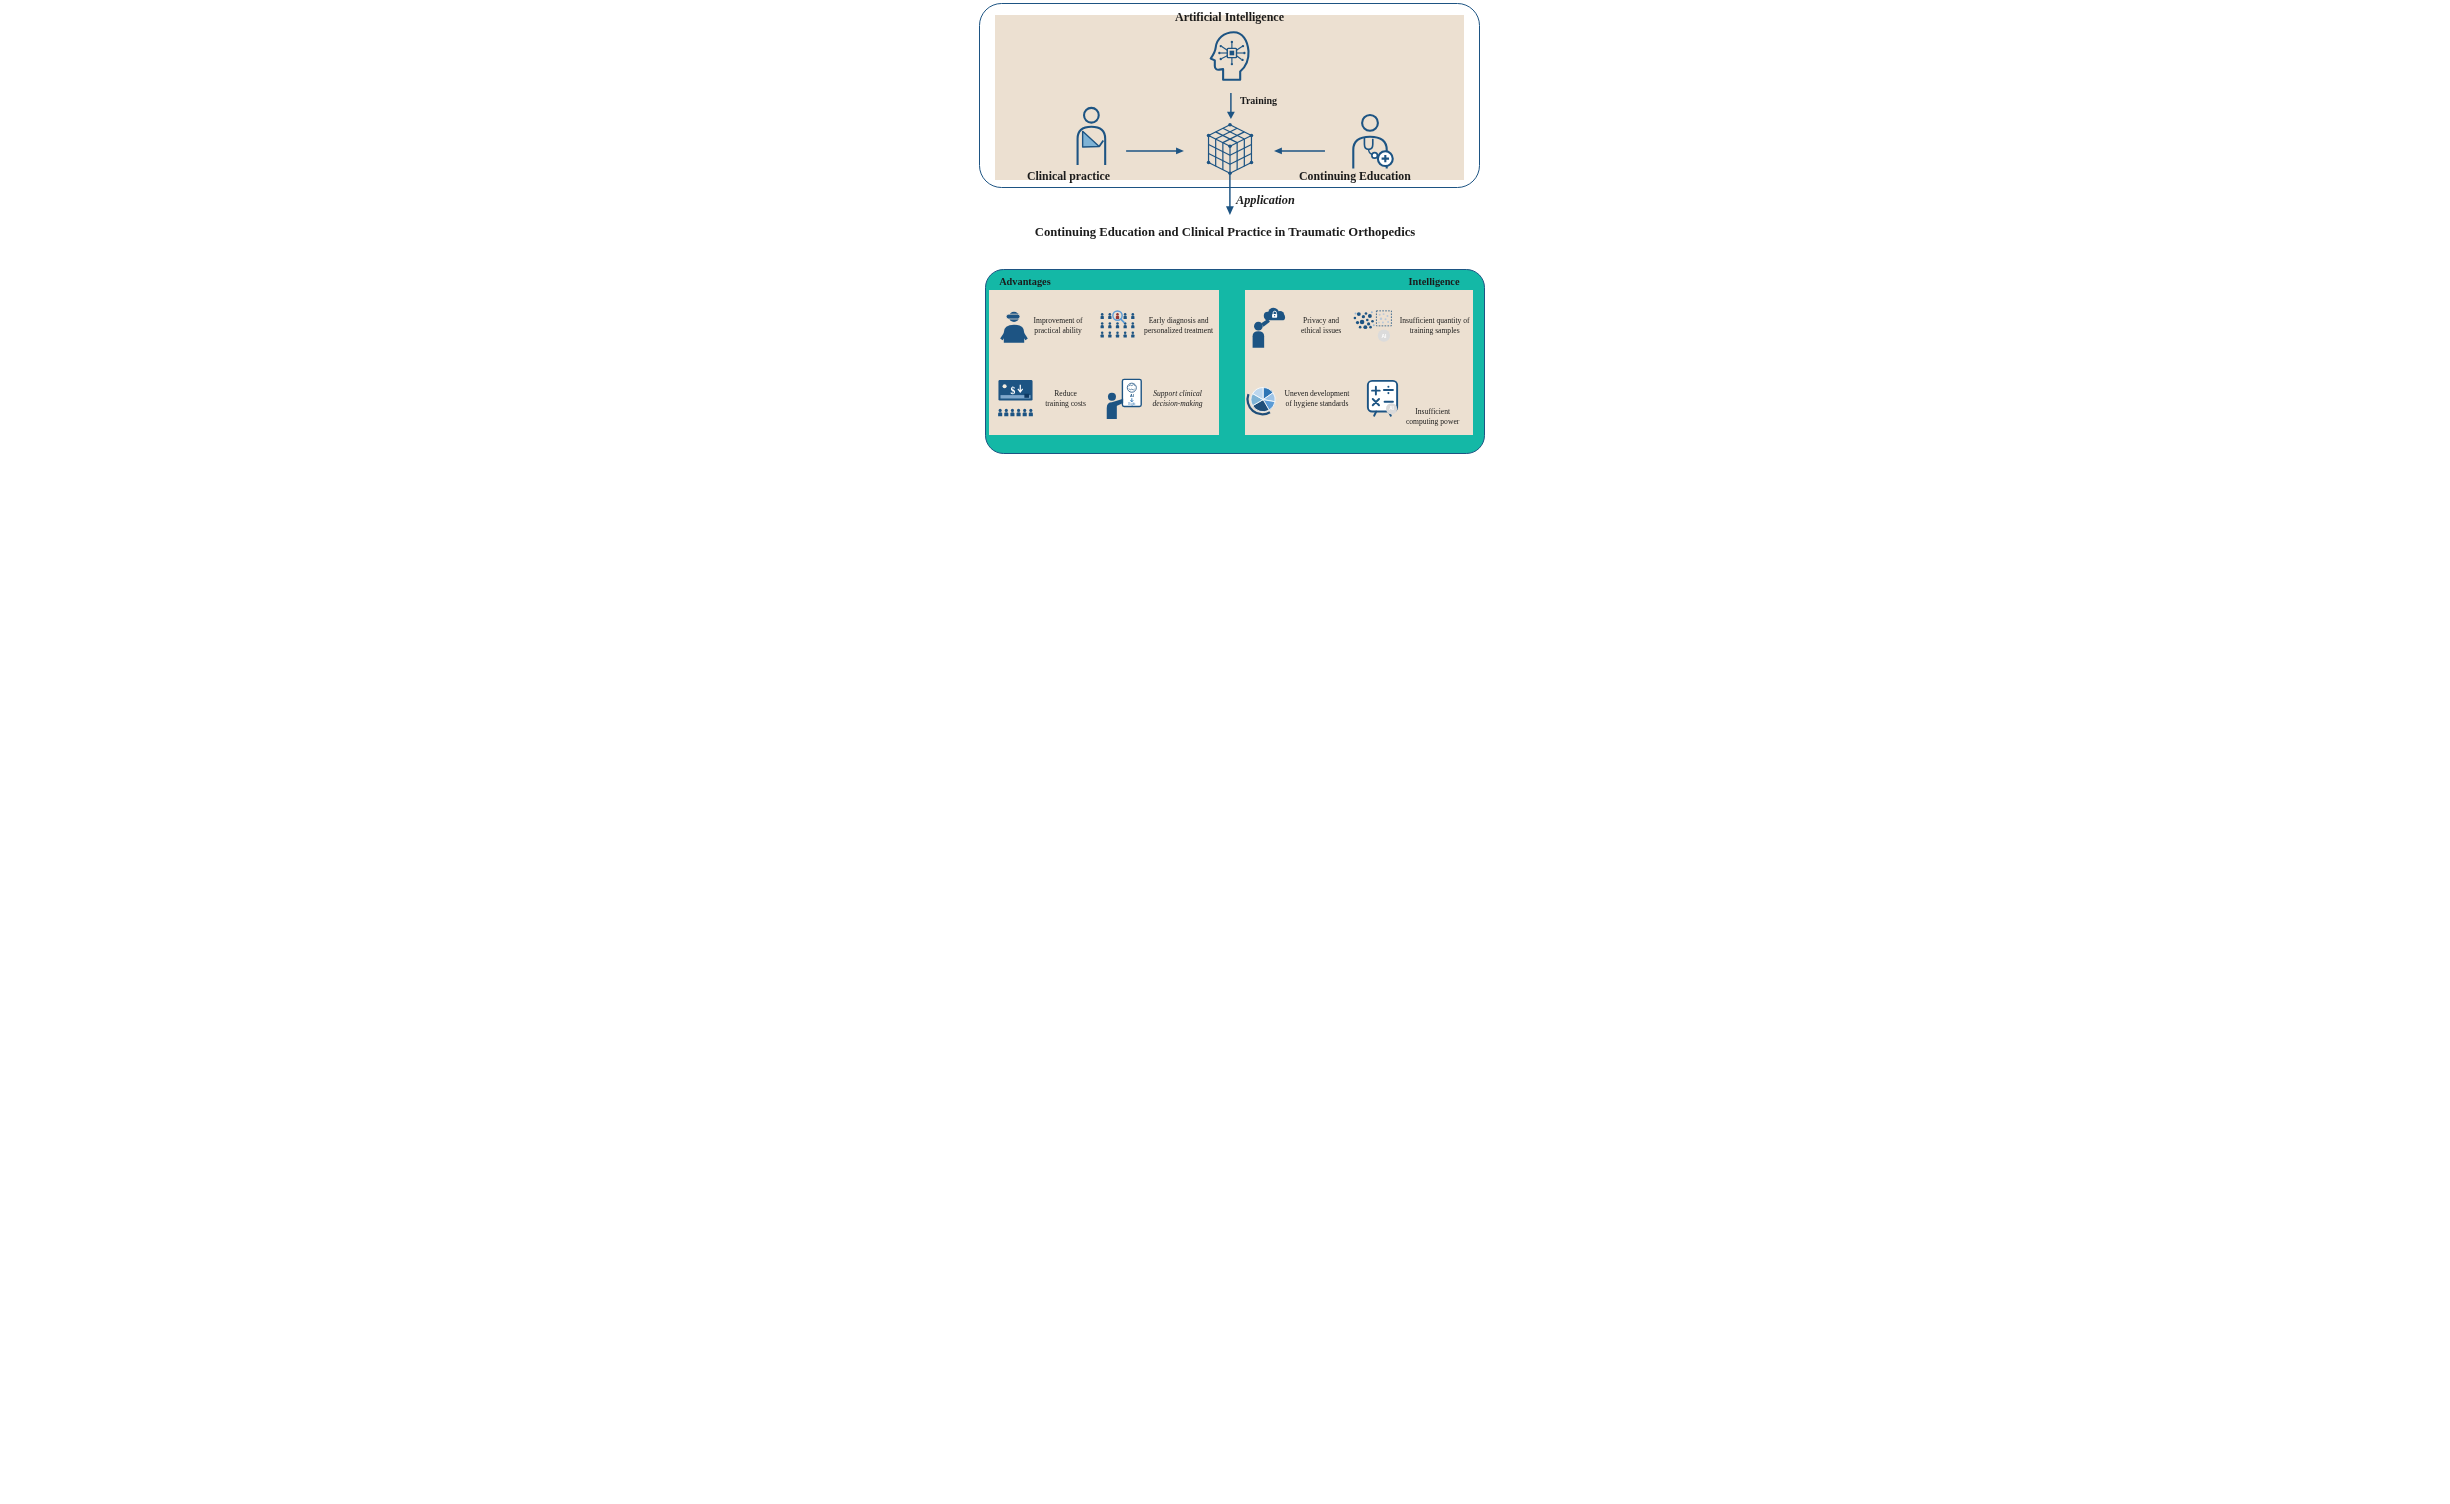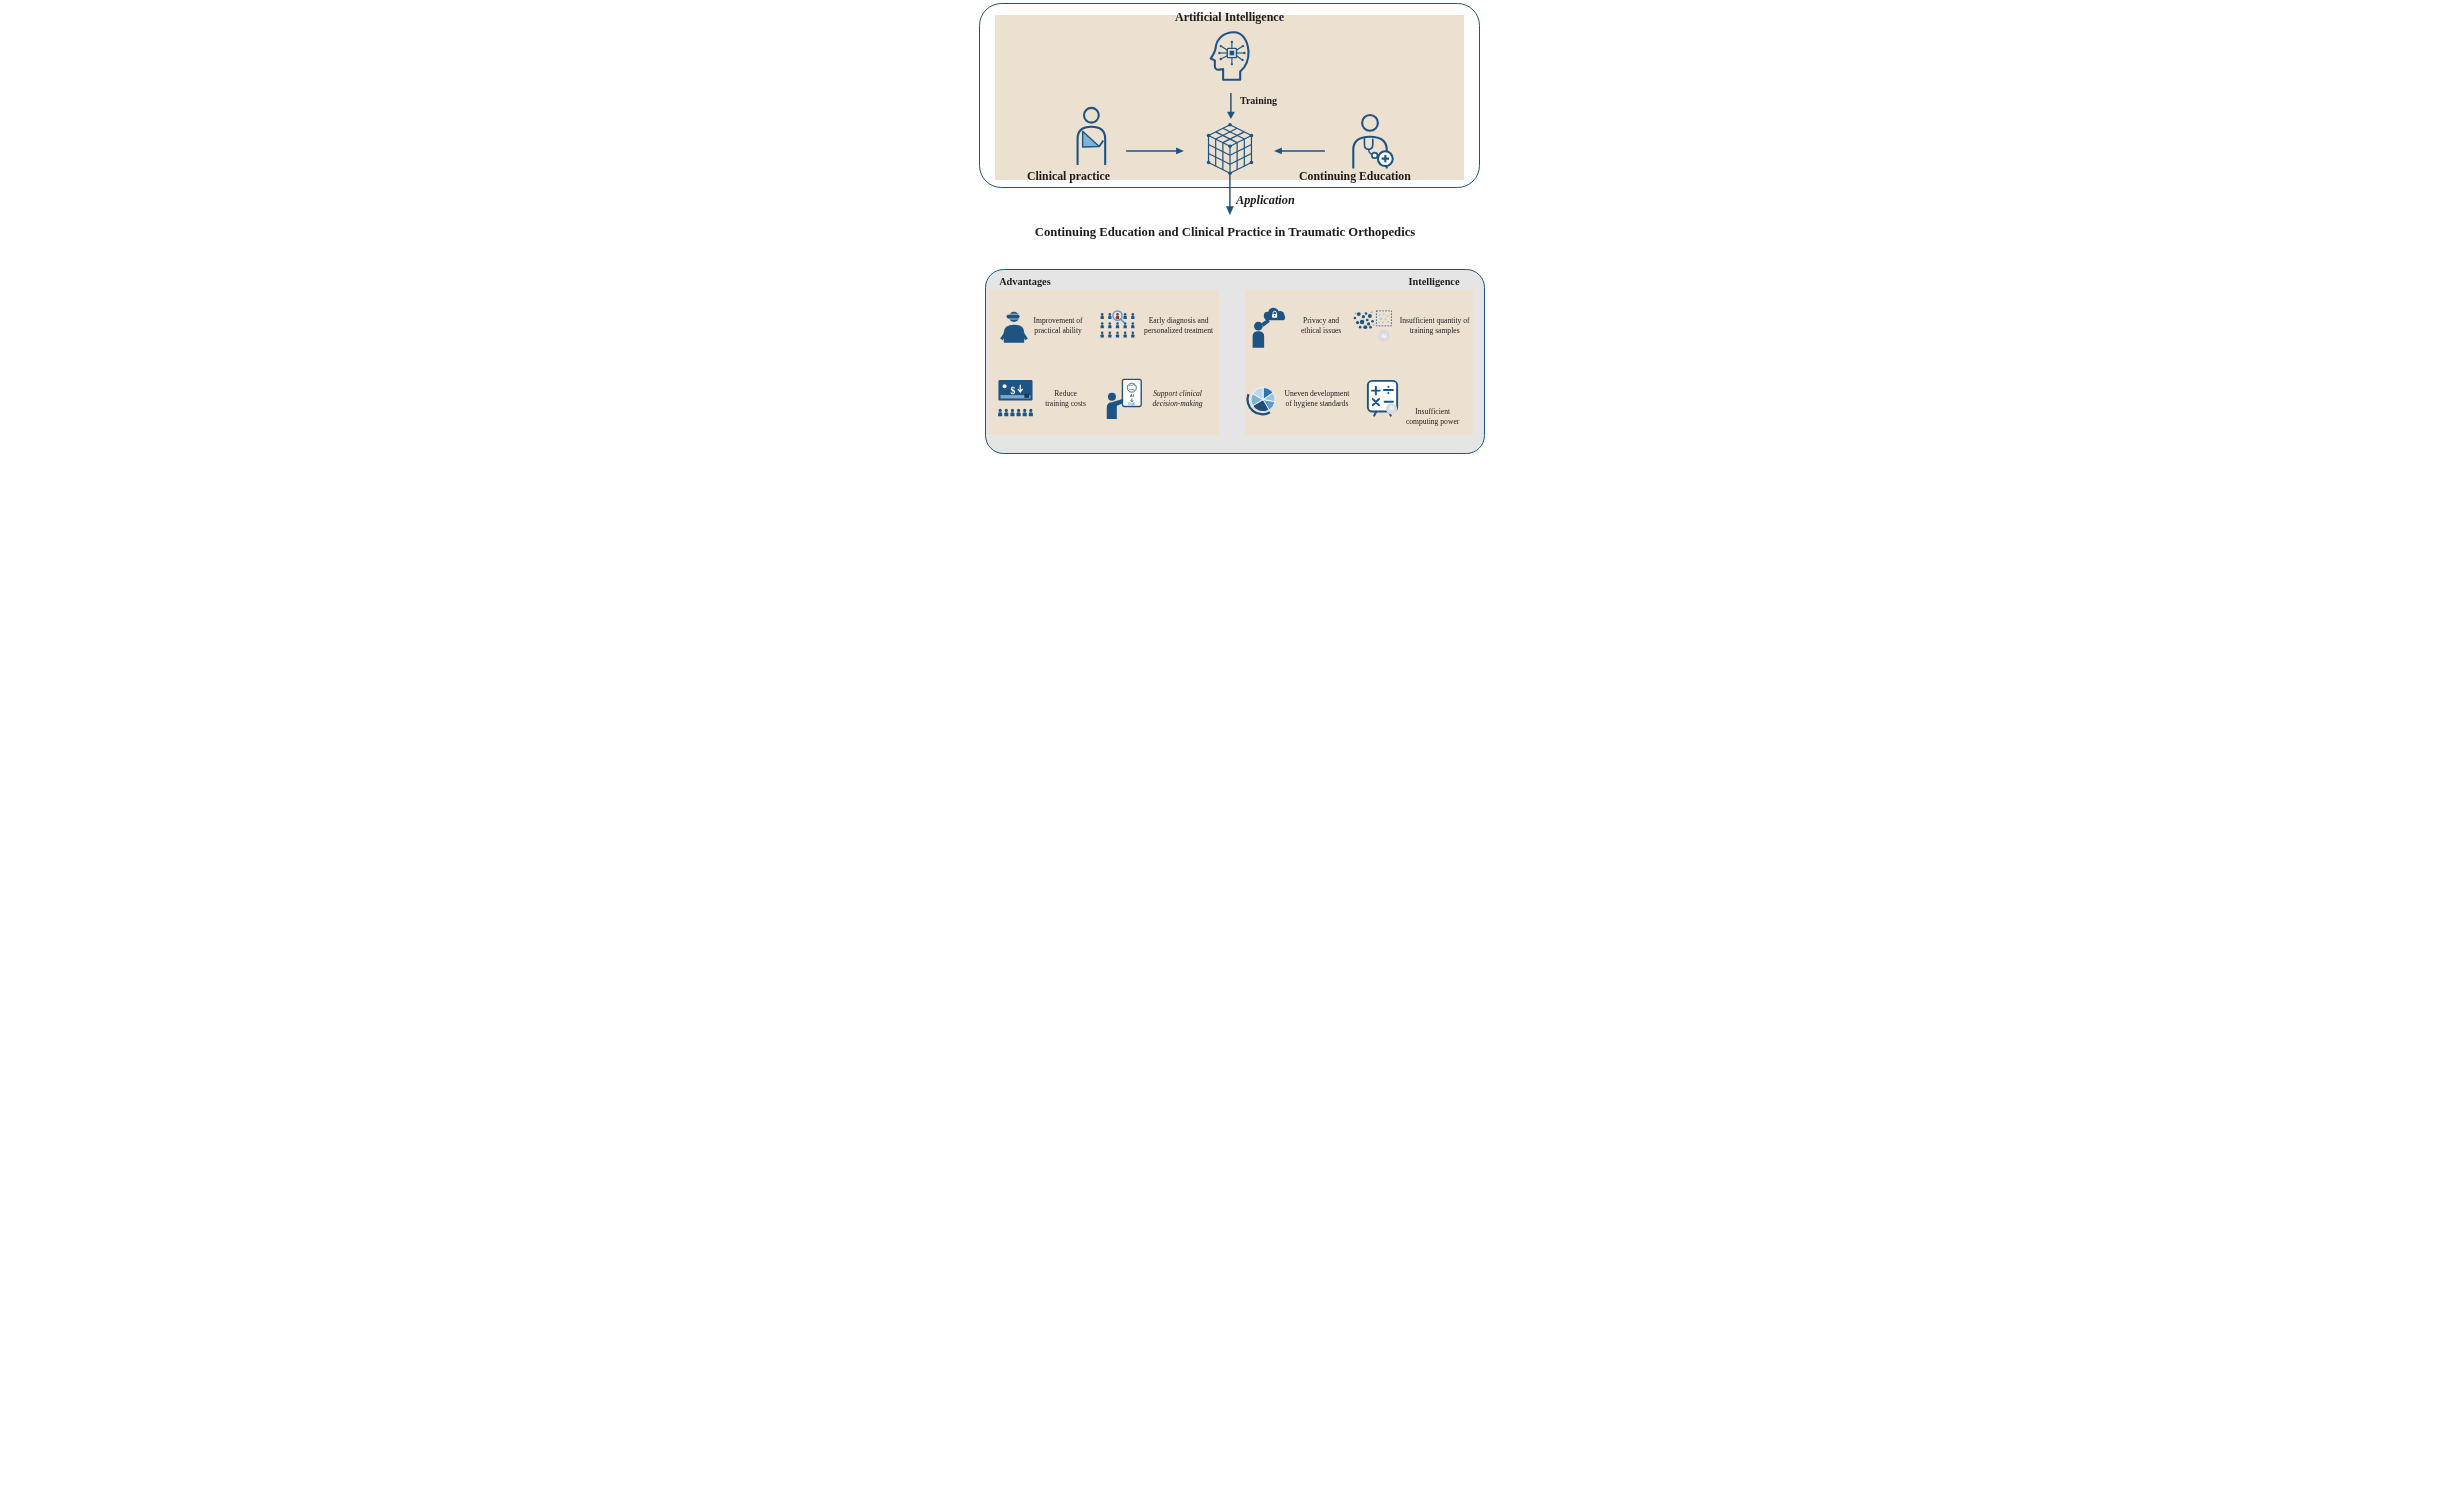--- a/index.html
+++ b/index.html
@@ -16,21 +16,21 @@
   .flow-label { font-weight:bold; font-size:10px; }
   .node-label { font-weight:bold; font-size:11.8px; text-align:left; }
 
   
   .app-label { position:absolute; left:390px; top:193px; font-weight:bold; font-size:12.3px;font-style:italic; }
   .mid-heading { position:absolute; top:225px; left:0; width:100%; text-align:center;
                  font-size:12.7px; font-weight:bold; }
 
   
   .bottom-box { position:absolute; left:139px; top:269px; width:500px; height:185px;
-                border:1.7px solid #1d5483; border-radius:18.6px; background:#e5e5e5; }
+                border:1.7px solid #1d5483; border-radius:18.6px; background:#14b8a6; }
   .section-label { position:absolute; top:6.4px; font-size:10.3px; font-weight:bold; }
   .adv-label { left:13.2px; }
   .dis-label { right:24.5px; }
   .panel { position:absolute; top:20px; height:145px; background:#ece0d1;
            display:grid; grid-template-columns:46% 54%; grid-template-rows:1fr 1fr; }
   .adv-panel { left:2.5px;  width:230px; }
   .dis-panel { left:259px; width:228px; }
   .cell { display:flex; align-items:center; justify-content:center; gap:3.4px; }
   .cell-text { font-size:7.6px; line-height:1.35; text-align:center; }
 </style>

